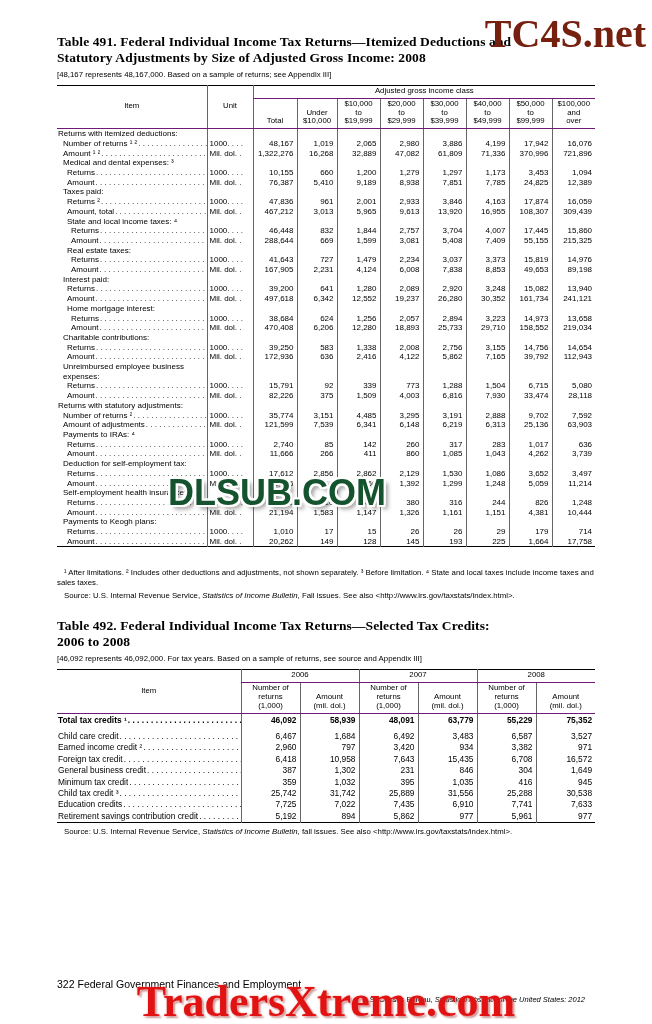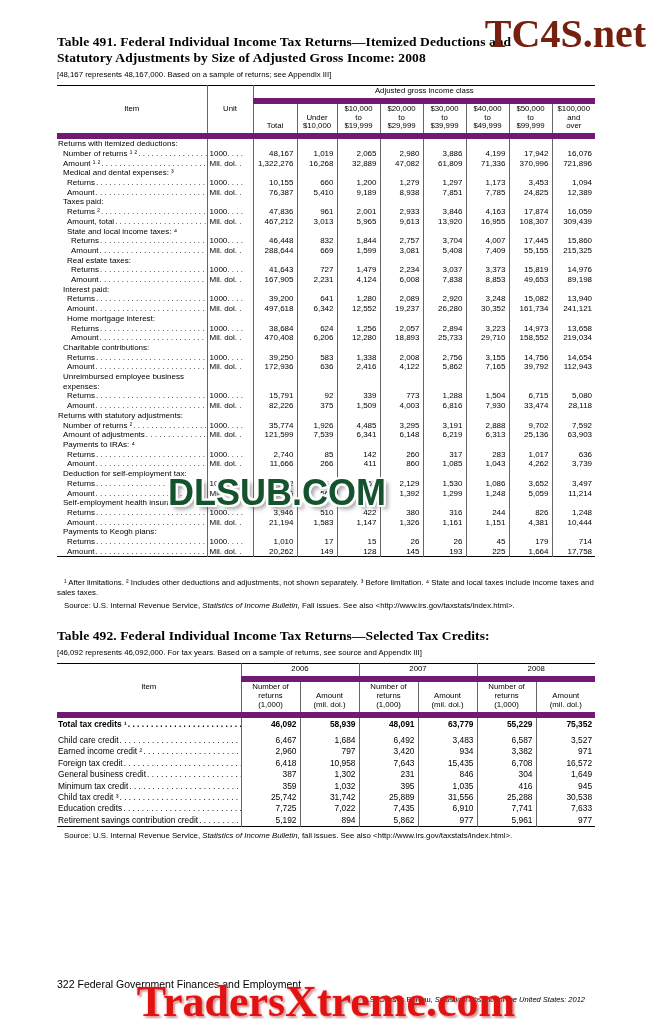--- a/index.html
+++ b/index.html
@@ -10,21 +10,21 @@
 
   .tbl-title{font-family:"Liberation Serif",serif;font-size:13.5px;font-weight:bold;
              line-height:16px;letter-spacing:.1px}
   .tbl-title .tl{display:block}
   .tbl-note{font-size:7.8px;line-height:9px;margin:4px 0 6px}
 
   table{border-collapse:collapse;table-layout:fixed;width:538px;
         border-top:1px solid #000;border-bottom:1px solid #000}
   th{font-weight:normal}
   thead th{font-size:7.8px;line-height:8.8px;vertical-align:bottom;
-           white-space:pre-line;border-bottom:6px solid #701a75;padding:1px 1px 2px}
+           white-space:pre-line;border-bottom:1px solid #701a75;padding:1px 1px 2px}
   .h-item,.h-unit{vertical-align:middle}
   .h-unit,.h-group,.h-year{border-left:1px solid #666}
   .subhead th{border-left:1px solid #666}
   tbody td{vertical-align:top}
   .t491 td + td,.t492 td + td{border-left:1px solid #666}
   .t491 tbody td{font-size:8px;line-height:9.7px}
   .t492 tbody td{font-size:8.4px;line-height:11.4px}
   .c-num{text-align:right;padding-right:3px}
   .c-unit{padding-left:2px;font-size:7.6px;white-space:nowrap}
   .c-item{overflow:hidden}
@@ -537,21 +537,21 @@
           </tr>
           <tr>
             <td class="c-item ind1">
               <div class="lblflex">
                 <span class="lbl">Number of returns ²</span>
                 <span class="dots"></span>
               </div>
             </td>
             <td class="c-unit">1000. . . .</td>
             <td class="c-num">35,774</td>
-            <td class="c-num">1,926</td>
+            <td class="c-num">3,151</td>
             <td class="c-num">4,485</td>
             <td class="c-num">3,295</td>
             <td class="c-num">3,191</td>
             <td class="c-num">2,888</td>
             <td class="c-num">9,702</td>
             <td class="c-num">7,592</td>
           </tr>
           <tr>
             <td class="c-item ind1">
               <div class="lblflex">
@@ -725,21 +725,21 @@
                 <span class="lbl">Returns</span>
                 <span class="dots"></span>
               </div>
             </td>
             <td class="c-unit">1000. . . .</td>
             <td class="c-num">1,010</td>
             <td class="c-num">17</td>
             <td class="c-num">15</td>
             <td class="c-num">26</td>
             <td class="c-num">26</td>
-            <td class="c-num">45</td>
+            <td class="c-num">29</td>
             <td class="c-num">179</td>
             <td class="c-num">714</td>
           </tr>
           <tr>
             <td class="c-item ind2">
               <div class="lblflex">
                 <span class="lbl">Amount</span>
                 <span class="dots"></span>
               </div>
             </td>
@@ -758,20 +758,21 @@
 
     <p class="fn">¹ After limitations. ² Includes other deductions and adjustments, not shown separately. ³ Before limitation. ⁴ State and local taxes include income taxes and sales taxes.</p>
     <p class="fn src"><span>Source: U.S. Internal Revenue Service, </span><i>Statistics of Income Bulletin</i><span>, Fall issues. See also &lt;http://www.irs.gov/taxstats/index.html&gt;.</span></p>
   </section>
 
   <div class="block-gap"></div>
 
   <section>
     <h2 class="tbl-title">
       <span class="tl">Table 492. Federal Individual Income Tax Returns—Selected Tax Credits:</span>
+      <span class="tl">2006 to 2008</span>
     </h2>
     <div class="tbl-note">[46,092 represents 46,092,000. For tax years. Based on a sample of returns, see source and Appendix III]</div>
 
     <table class="t492">
       <colgroup>
         <col style="width:184px">
           <col style="width:59px">
           <col style="width:59px">
           <col style="width:59px">
         <col style="width:59px">

